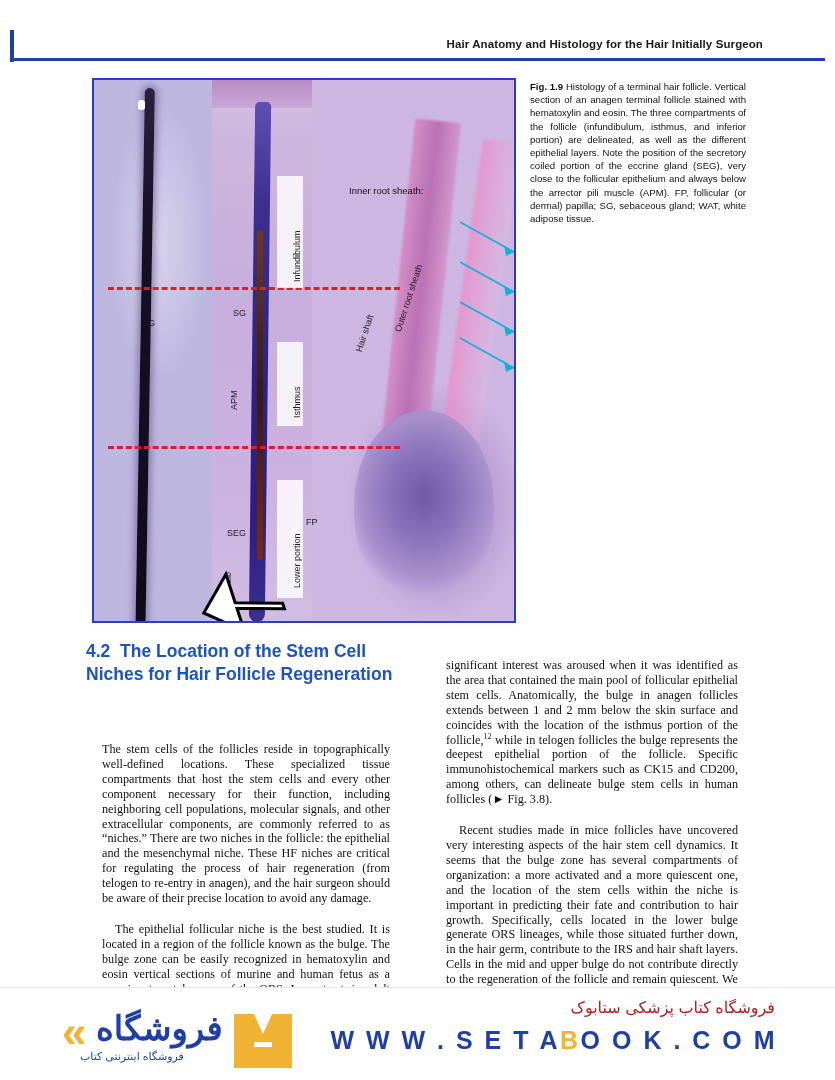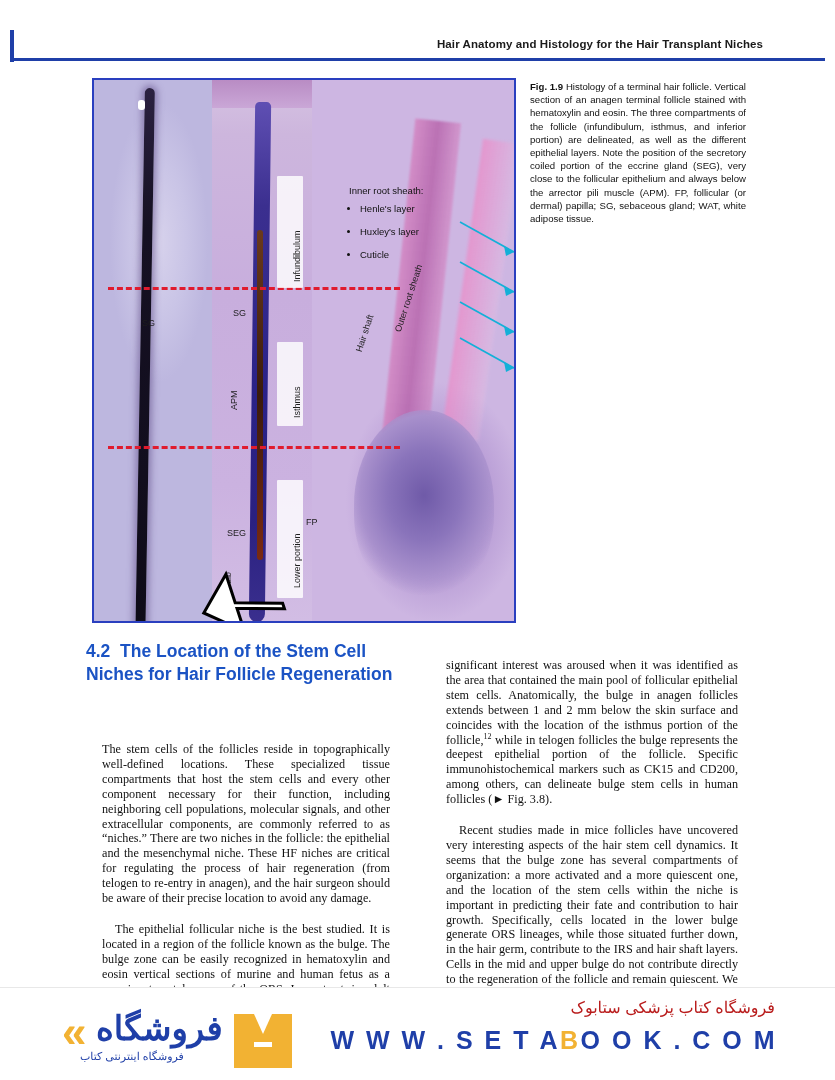--- a/index.html
+++ b/index.html
@@ -219,21 +219,21 @@
   }
   .footer-url .y{color:#f2b233;}
 </style>
 </head>
 <body>
 
 <div class="page">
 
   <div class="head-rule-left"></div>
   <div class="head-rule"></div>
-  <div class="running-head">Hair Anatomy and Histology for the Hair Transplant Niches</div>
+  <div class="running-head">Hair Anatomy and Histology for the Hair Initially Surgeon</div>
 
   <div class="figure-wrap">
 
     <div class="figure-image">
 
       <div class="panelA">
         <div class="shaftdark"></div>
         <div class="whitedot"></div>
       </div>
 
@@ -265,25 +265,20 @@
       <div class="imglabel" style="left:133px;top:448px;">SEG</div>
       <div class="imglabel" style="left:90px;top:500px;margin-top:48px;">WAT</div>
       <div class="imglabel vert" style="left:135px;top:330px;">APM</div>
       <div class="imglabel" style="left:212px;top:437px;">FP</div>
       <div class="imglabel vert" style="left:129px;top:510px;">Bulb</div>
       <div class="imglabel vert-r" style="left:260px;top:270px;">Hair shaft</div>
       <div class="imglabel vert-r" style="left:299px;top:250px;">Outer root sheath</div>
 
       <div class="bulge-callout">
         <div>Inner root sheath:</div>
-        <ul>
-          <li>Henle's layer</li>
-          <li>Huxley's layer</li>
-          <li>Cuticle</li>
-        </ul>
       </div>
 
       <svg class="arrow-svg" viewBox="0 0 424 545">
         <g stroke="#13b0d8" stroke-width="1.6" fill="none">
           <line x1="366" y1="142" x2="420" y2="172"></line>
           <polygon points="420,172 410,166 412,176" fill="#13b0d8" stroke="none"></polygon>
           <line x1="366" y1="182" x2="420" y2="212"></line>
           <polygon points="420,212 410,206 412,216" fill="#13b0d8" stroke="none"></polygon>
           <line x1="366" y1="222" x2="420" y2="252"></line>
           <polygon points="420,252 410,246 412,256" fill="#13b0d8" stroke="none"></polygon>

